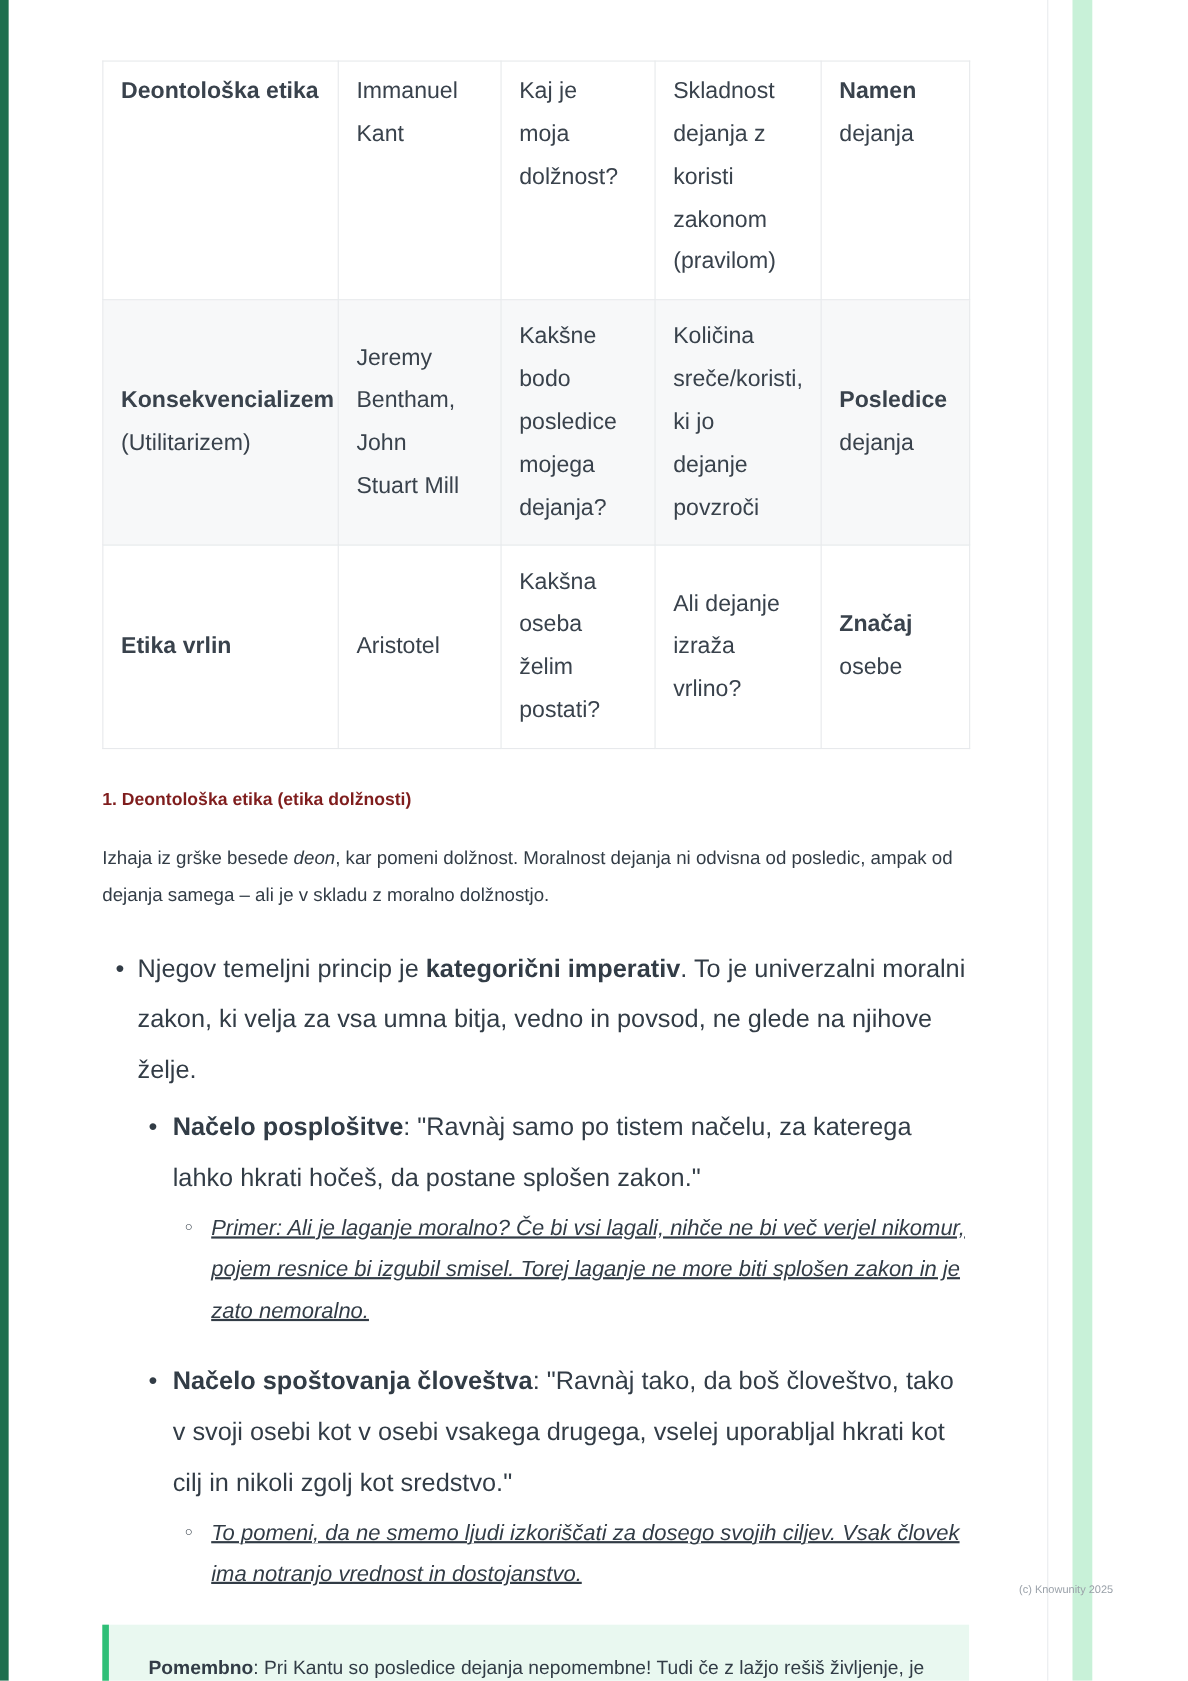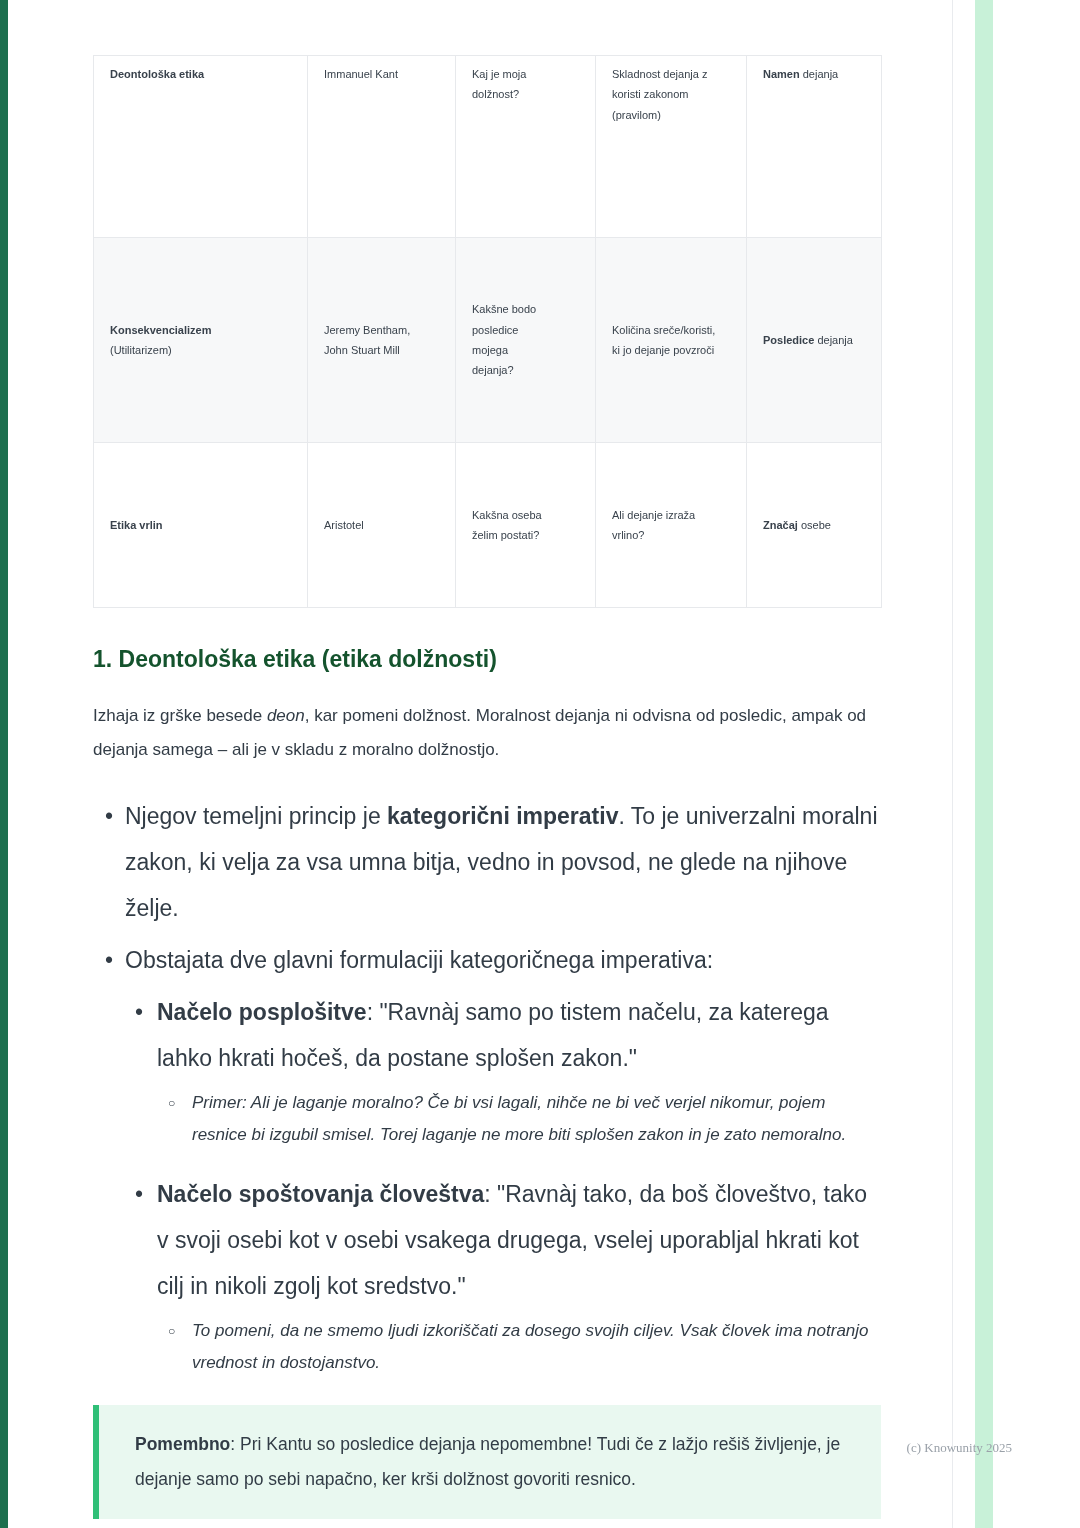--- a/index.html
+++ b/index.html
@@ -15,60 +15,60 @@
   .right-bar { position:absolute; left:975px; top:0; width:18px; height:1528px; background:#c8f1d8; }
   .page {
     position:absolute; left:8px; top:0; width:945px; height:1528px;
     background:#ffffff; border-right:1px solid #e9ebee;
   }
   .content { margin-left:85px; width:788px; padding-top:55px; }
 
   
   table.ethics {
     border-collapse:collapse; width:788px; table-layout:fixed;
-    font-size:11px; line-height:1.85; color:#39424c;
+    font-size:21px; line-height:1.85; color:#39424c;
   }
   .ethics td { border:1px solid #e7e9ec; vertical-align:middle; padding:14px 16px; }
   .ethics tr.r1 td { vertical-align:top; padding-top:8px; }
   .ethics tr.r1 { height:182px; }
   .ethics tr.r2 { height:205px; background:#f7f8f9; }
   .ethics tr.r3 { height:165px; }
   .ethics td.c2 { padding-right:26px; }
   .ethics td.c3 { padding-right:44px; }
   .ethics td.c4 { padding-right:30px; }
   .ethics td.c5 { padding-right:18px; }
   .b { font-weight:bold; }
 
   
-  h2.section { margin-top:38px; font-size:23px; font-weight:bold; color:#14532d; }
+  h2.section { margin-top:38px; font-size:16px; font-weight:bold; color:#7f1d1d; }
   .content p { font-size:17px; line-height:2; margin-top:26px; }
   .content p .i { font-style:italic; }
 
   
   .ul { margin-top:26px; }
   .li { position:relative; font-size:23px; line-height:2; margin-bottom:6px; }
   .li1 { padding-left:32px; }
   .li1::before { content:"\2022"; position:absolute; left:12px; }
   .li2 { padding-left:64px; }
   .li2::before { content:"\2022"; position:absolute; left:42px; }
-  .li3 { padding-left:99px; font-style:italic; font-size:17px; line-height:1.88; }
+  .li3 { padding-left:99px; font-style:italic; font-size:20px; line-height:1.88;text-decoration:underline; }
   .li3::before { content:"\25CB"; position:absolute; left:75px; top:5px; font-size:12px; font-style:normal; }
   .mt-lg { margin-top:20px; }
 
   
   .callout {
     margin-top:26px; width:788px;
     background:#e9f8f0; border-left:6px solid #2fbf77;
     padding:22px 36px; font-size:17.5px; line-height:2;
   }
 
   
   .copyright {
     position:absolute; top:1440px; right:68px;
-    font-size:13px; color:#9aa1a9;font-family:Liberation Serif, serif;
+    font-size:10px; color:#9aa1a9;
   }
 </style>
 </head>
 <body>
 
 <div class="left-bar"></div>
 
 <div class="page">
   <div class="content">
 
@@ -116,21 +116,20 @@
 
     <h2 class="section">1. Deontološka etika (etika dolžnosti)</h2>
 
     <p><span>Izhaja iz grške besede </span><span class="i">deon</span><span>, kar pomeni dolžnost. Moralnost dejanja ni odvisna od posledic, ampak od dejanja samega – ali je v skladu z moralno dolžnostjo.</span></p>
 
 
     <div class="ul">
 
       <div class="li li1"><span>Njegov temeljni princip je </span><span class="b">kategorični imperativ</span><span>. To je univerzalni moralni zakon, ki velja za vsa umna bitja, vedno in povsod, ne glede na njihove želje.</span></div>
 
-      <div class="li li1"><span>Obstajata dve glavni formulaciji kategoričnega imperativa:</span></div>
 
       <div class="li li2"><span class="b">Načelo posplošitve</span><span>: "Ravnàj samo po tistem načelu, za katerega lahko hkrati hočeš, da postane splošen zakon."</span></div>
 
       <div class="li li3"><span>Primer: Ali je laganje moralno? Če bi vsi lagali, nihče ne bi več verjel nikomur, pojem resnice bi izgubil smisel. Torej laganje ne more biti splošen zakon in je zato nemoralno.</span></div>
 
       <div class="li li2 mt-lg"><span class="b">Načelo spoštovanja človeštva</span><span>: "Ravnàj tako, da boš človeštvo, tako v svoji osebi kot v osebi vsakega drugega, vselej uporabljal hkrati kot cilj in nikoli zgolj kot sredstvo."</span></div>
 
       <div class="li li3"><span>To pomeni, da ne smemo ljudi izkoriščati za dosego svojih ciljev. Vsak človek ima notranjo vrednost in dostojanstvo.</span></div>
 
     </div>

